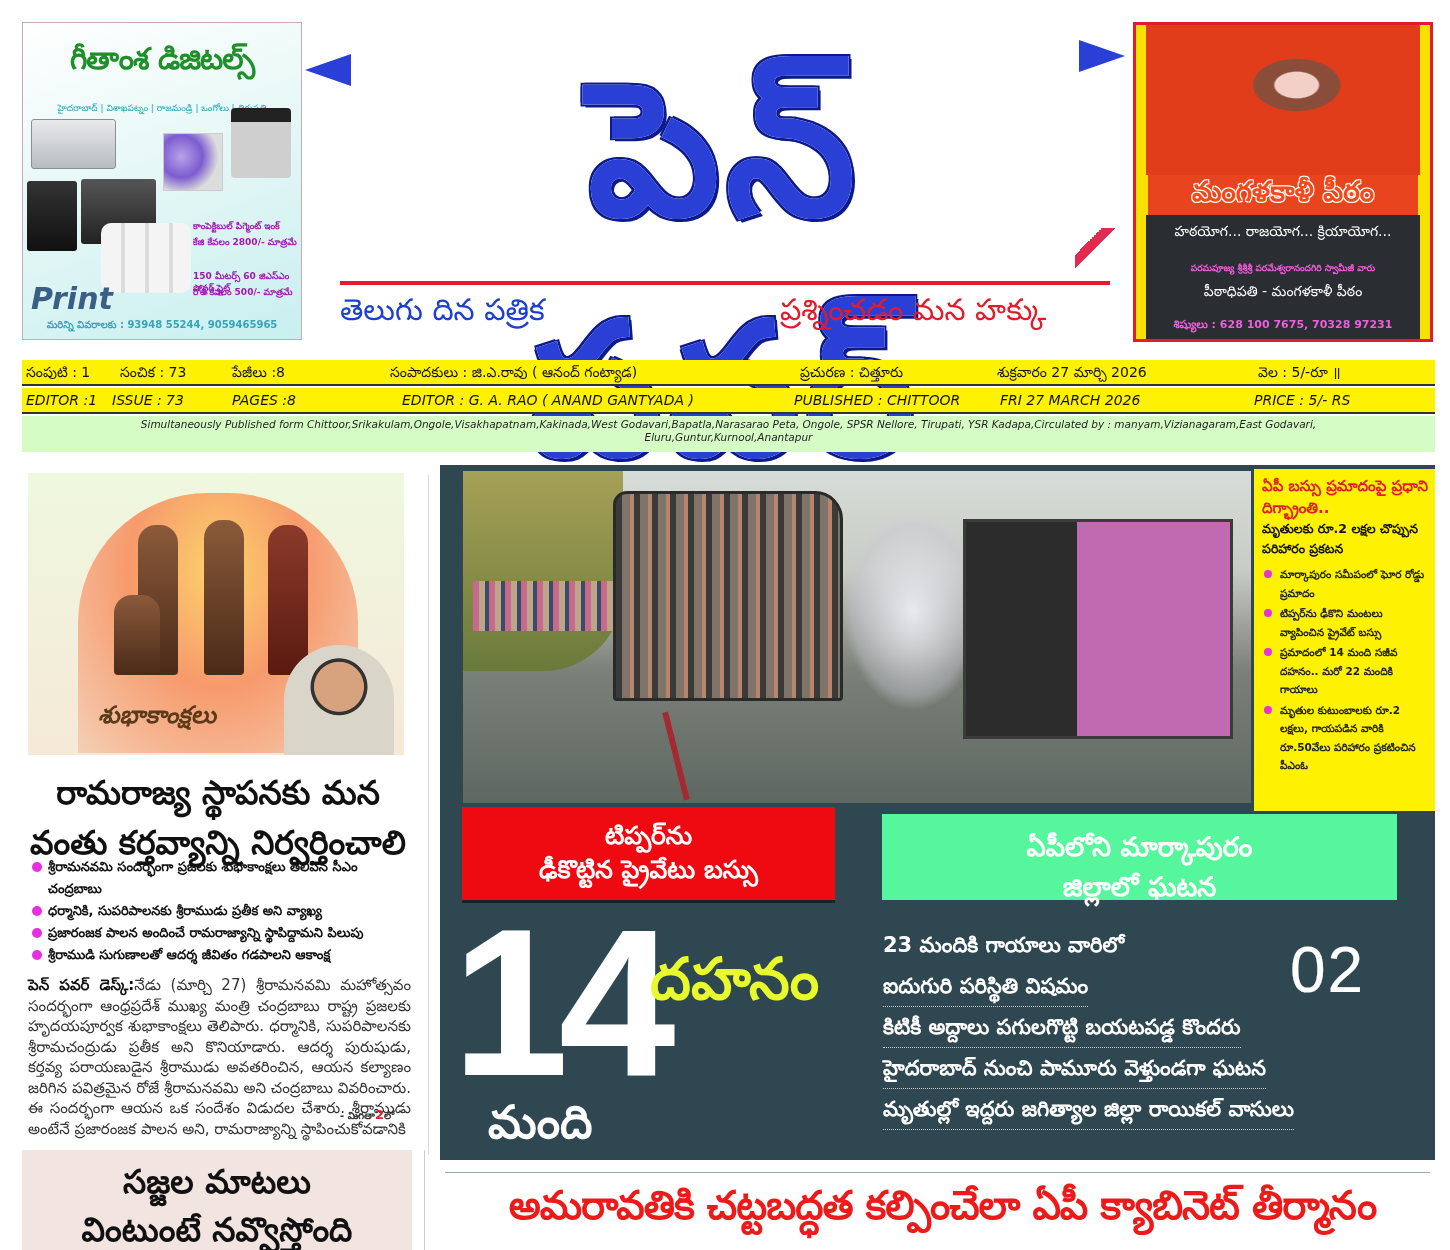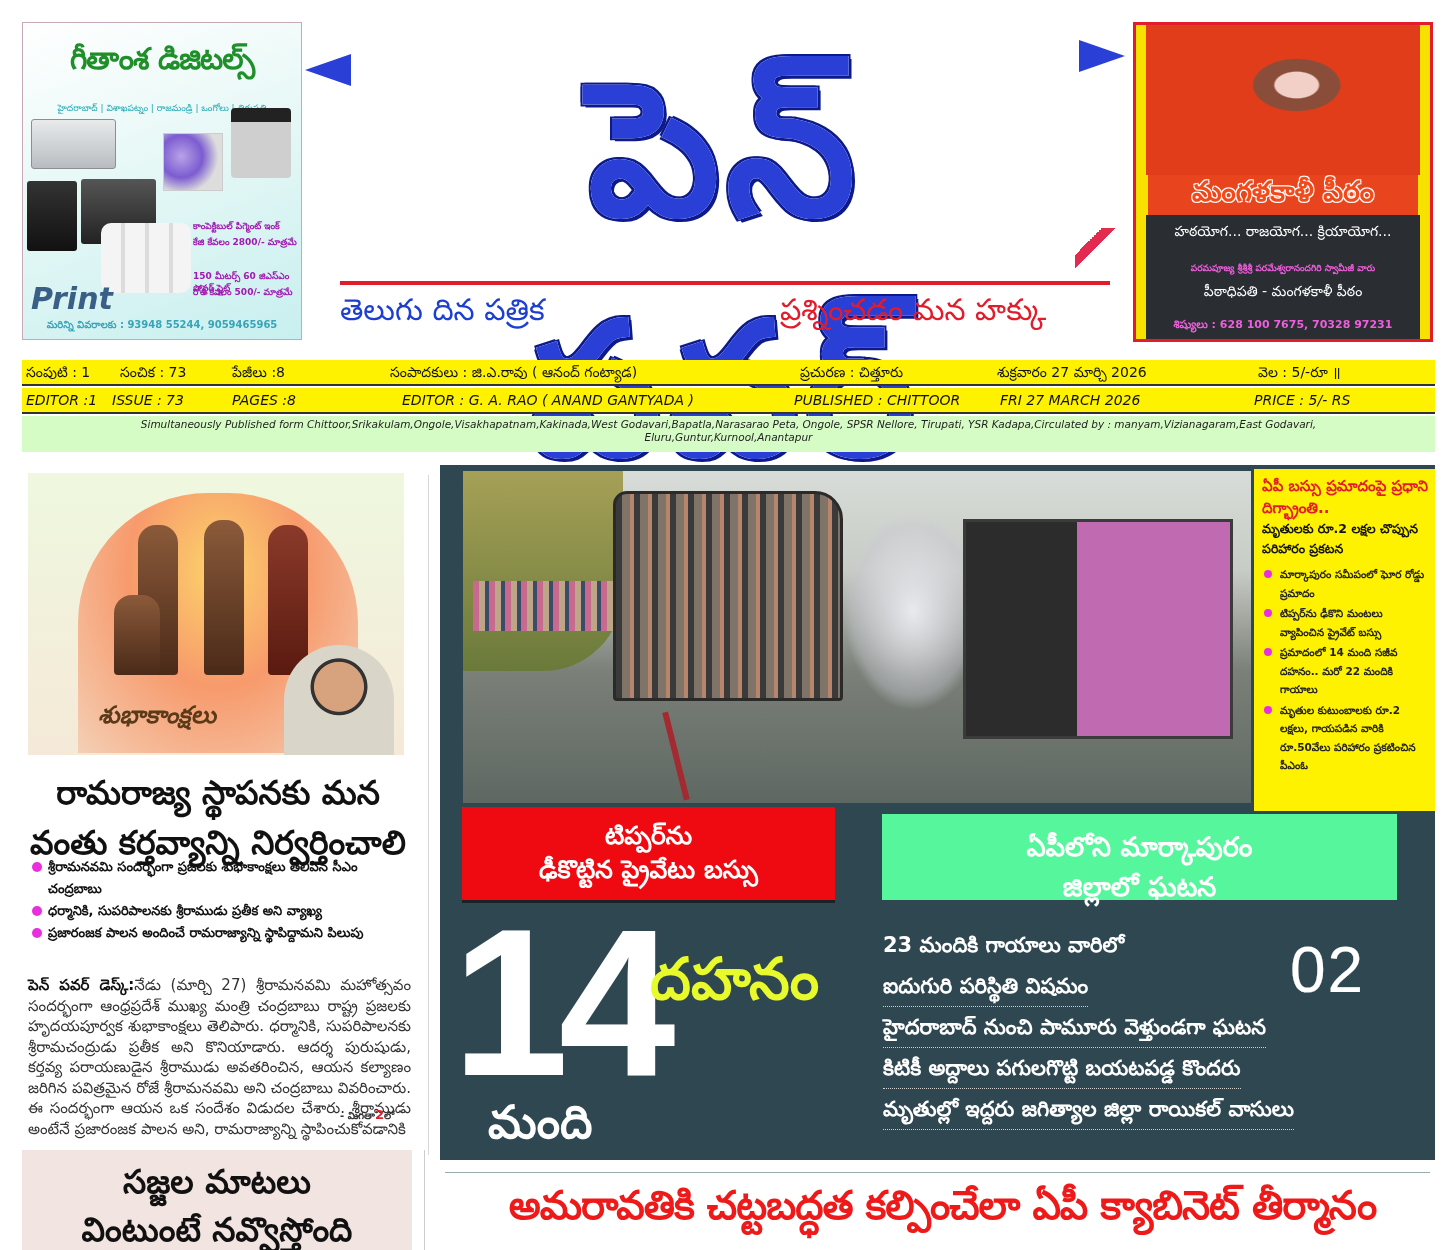--- a/index.html
+++ b/index.html
@@ -215,20 +215,21 @@
 
 <div class="left-headline">
   <div>రామరాజ్య స్థాపనకు మన</div>
   <div>వంతు కర్తవ్యాన్ని నిర్వర్తించాలి</div>
 </div>
 
 <ul class="left-bullets">
   <li>శ్రీరామనవమి సందర్భంగా ప్రజలకు శుభాకాంక్షలు తెలిపిన సీఎం చంద్రబాబు</li>
   <li>ధర్మానికి, సుపరిపాలనకు శ్రీరాముడు ప్రతీక అని వ్యాఖ్య</li>
   <li>ప్రజారంజక పాలన అందించే రామరాజ్యాన్ని స్థాపిద్దామని పిలుపు</li>
+  <li>శ్రీరాముడి సుగుణాలతో ఆదర్శ జీవితం గడపాలని ఆకాంక్ష</li>
 </ul>
 
 <div class="left-body">
   <b>పెన్ పవర్ డెస్క్:</b><span>నేడు (మార్చి 27) శ్రీరామనవమి మహోత్సవం సందర్భంగా ఆంధ్రప్రదేశ్ ముఖ్య మంత్రి చంద్రబాబు రాష్ట్ర ప్రజలకు హృదయపూర్వక శుభాకాంక్షలు తెలిపారు. ధర్మానికి, సుపరిపాలనకు శ్రీరామచంద్రుడు ప్రతీక అని కొనియాడారు. ఆదర్శ పురుషుడు, కర్తవ్య పరాయణుడైన శ్రీరాముడు అవతరించిన, ఆయన కల్యాణం జరిగిన పవిత్రమైన రోజే శ్రీరామనవమి అని చంద్రబాబు వివరించారు. ఈ సందర్భంగా ఆయన ఒక సందేశం విడుదల చేశారు. శ్రీరాముడు అంటేనే ప్రజారంజక పాలన అని, రామరాజ్యాన్ని స్థాపించుకోవడానికి</span>
 </div>
 <div class="cont-ref">
   <span>- మిగతా</span><span class="num">2</span><span>లో</span>
 </div>
 <div class="col-divider"></div>
 
@@ -272,21 +273,21 @@
 
   <div class="big-14">14</div>
   <div class="mandi">మంది</div>
   <div class="sajeeva">
     <div>దహనం</div>
   </div>
 
   <div class="story-lines">
     <div class="ln-wrap"><span class="ln" style="border-bottom:none">23 మందికి గాయాలు వారిలో</span></div>
     <div class="ln-wrap"><span class="ln">ఐదుగురి పరిస్థితి విషమం</span></div>
+    <div class="ln-wrap"><span class="ln">కిటికీ అద్దాలు పగులగొట్టి బయటపడ్డ కొందరు</span></div>
     <div class="ln-wrap"><span class="ln">హైదరాబాద్ నుంచి పామూరు వెళ్తుండగా ఘటన</span></div>
-    <div class="ln-wrap"><span class="ln">కిటికీ అద్దాలు పగులగొట్టి బయటపడ్డ కొందరు</span></div>
     <div class="ln-wrap"><span class="ln">మృతుల్లో ఇద్దరు జగిత్యాల జిల్లా రాయికల్ వాసులు</span></div>
   </div>
   <div class="page-no">02</div>
 </div>
 
 <div class="bottom-rule"></div>
 <div class="bottom-headline">అమరావతికి చట్టబద్ధత కల్పించేలా ఏపీ క్యాబినెట్ తీర్మానం</div>
 
 </body></html>

